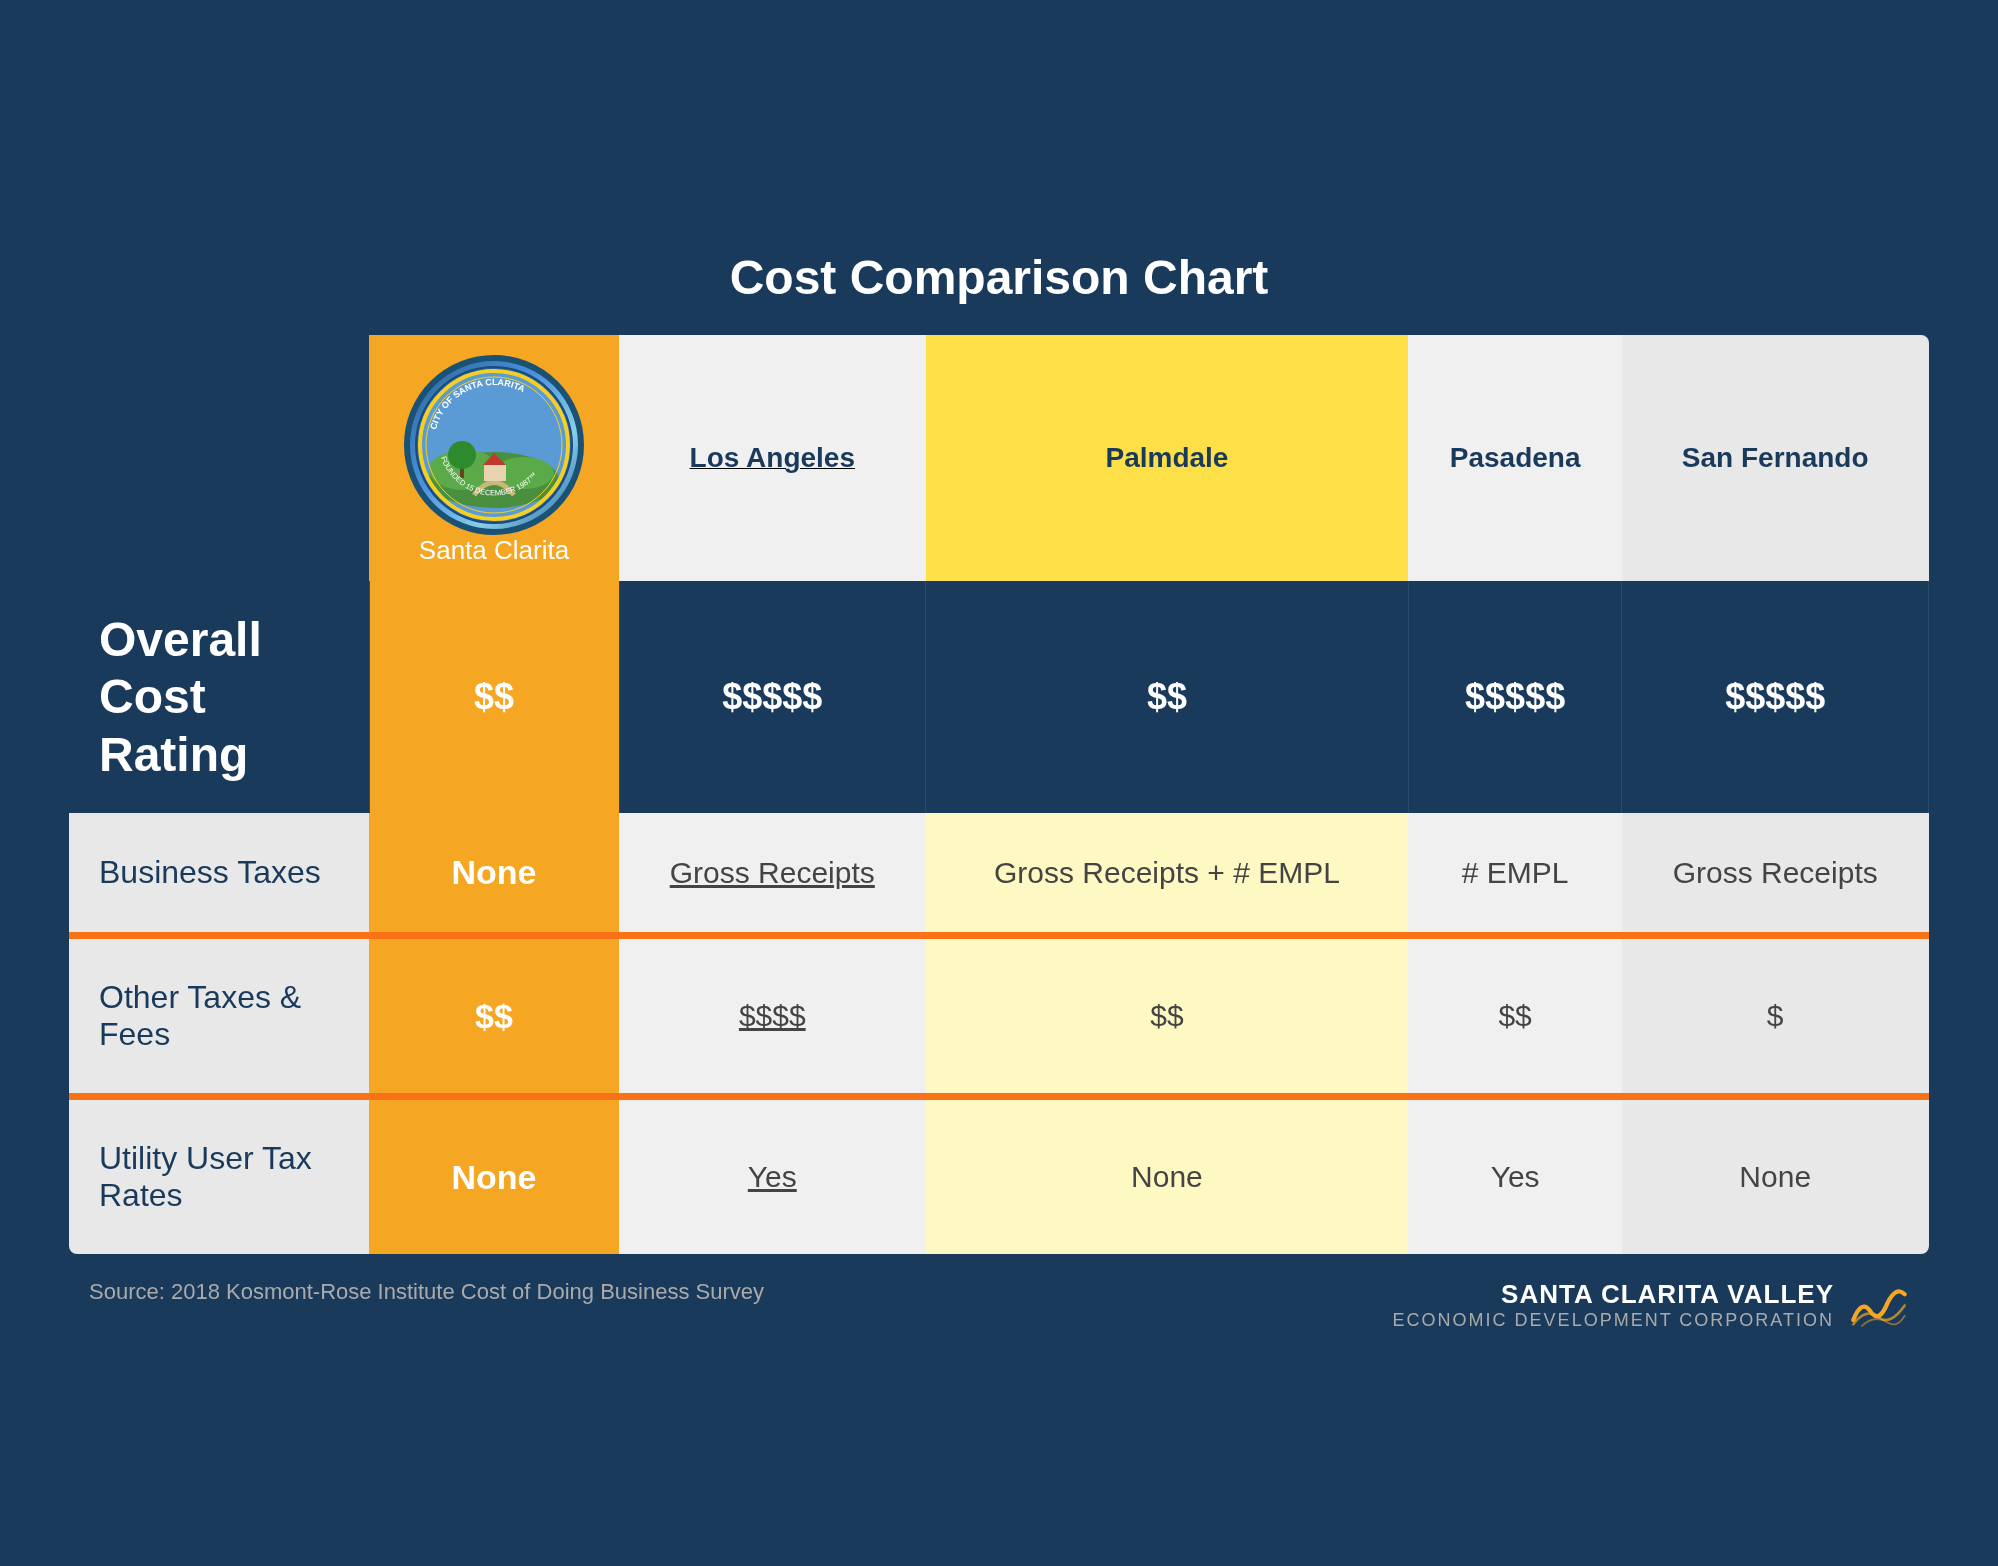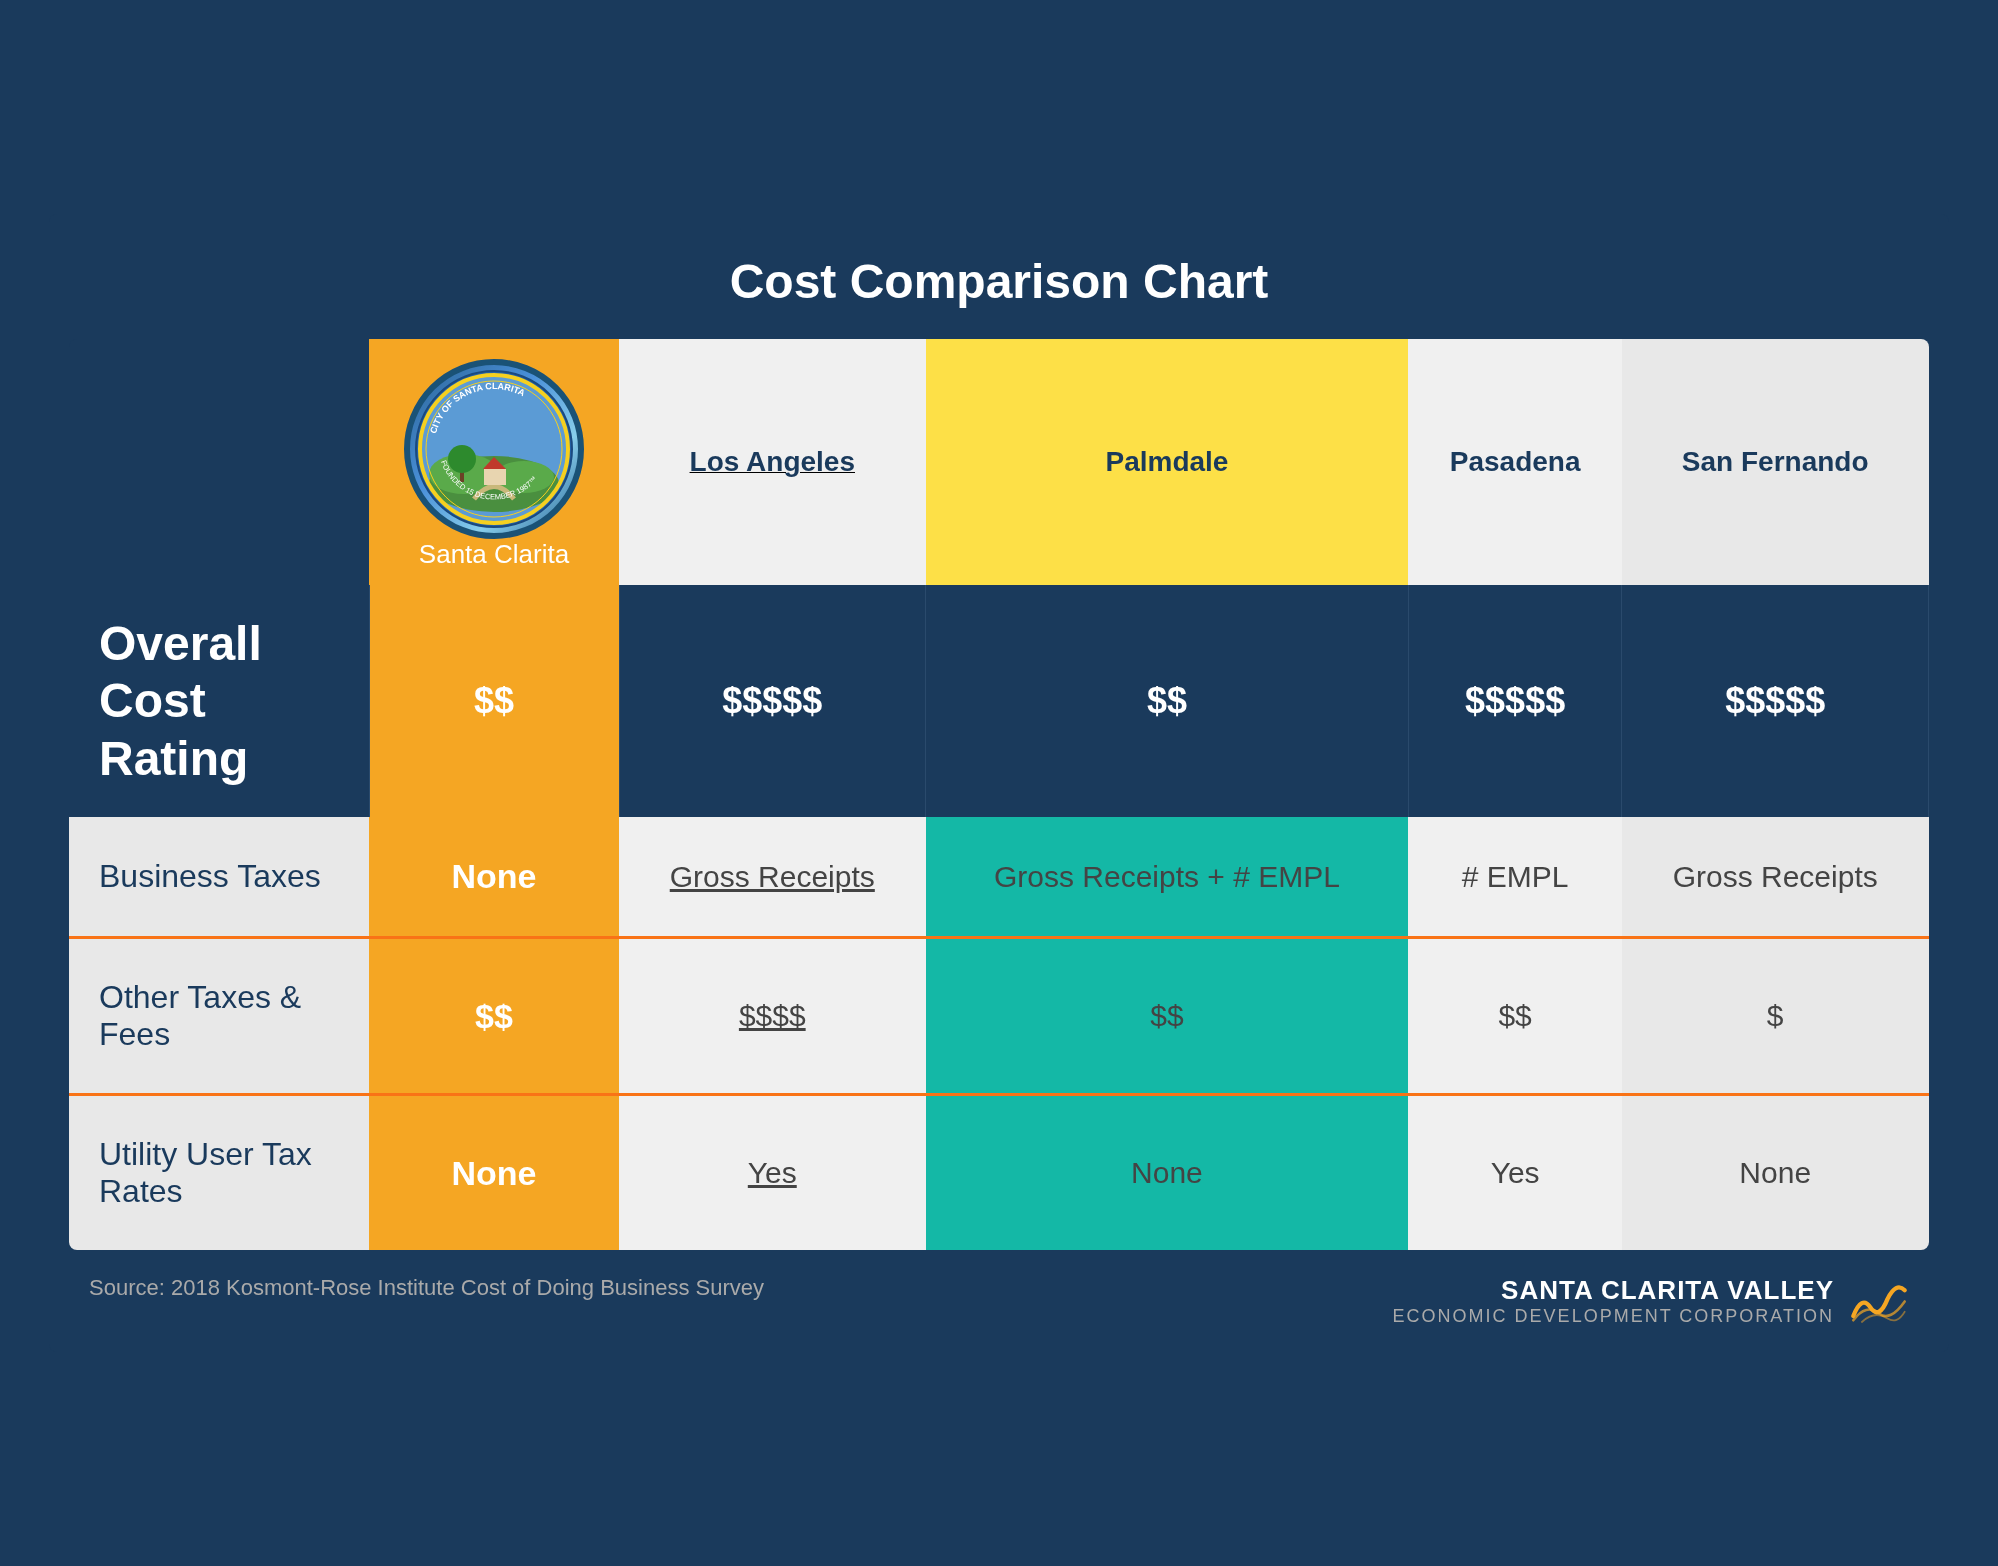--- a/index.html
+++ b/index.html
@@ -98,21 +98,21 @@
     .overall-row td.santa-clarita-col {
       background: #f5a623;
       color: white;
     }
     
     .data-row td {
       padding: 40px 20px;
       text-align: center;
       font-size: 30px;
       color: #444;
-      border-bottom: 3px solid #f97316;
+      border-bottom: 7px solid #f97316;
       vertical-align: middle;
     }
     .data-row td:first-child {
       text-align: left;
       color: #1a3a5c;
       font-size: 32px;
       padding-left: 30px;
       background: #e8e8e8;
     }
     .data-row td.santa-clarita-col {
@@ -151,21 +151,21 @@
       color: #aaa;
       font-size: 18px;
       letter-spacing: 2px;
     }
     .wave-icon {
       width: 60px;
       height: 50px;
     }
     
     td.col-2 { background: #f0f0f0; text-decoration: underline; }
-    td.col-3 { background: #14b8a6; }
+    td.col-3 { background: #fef9c3; }
     td.col-4 { background: #f0f0f0; }
     td.col-5 { background: #e8e8e8; }
 
     .header-row td.col-2 { background: #f0f0f0; }
     .header-row td.col-3 { background: #fde047; }
     .header-row td.col-4 { background: #f0f0f0; }
     .header-row td.col-5 { background: #e8e8e8; }
   </style>
 </head>
 <body>

